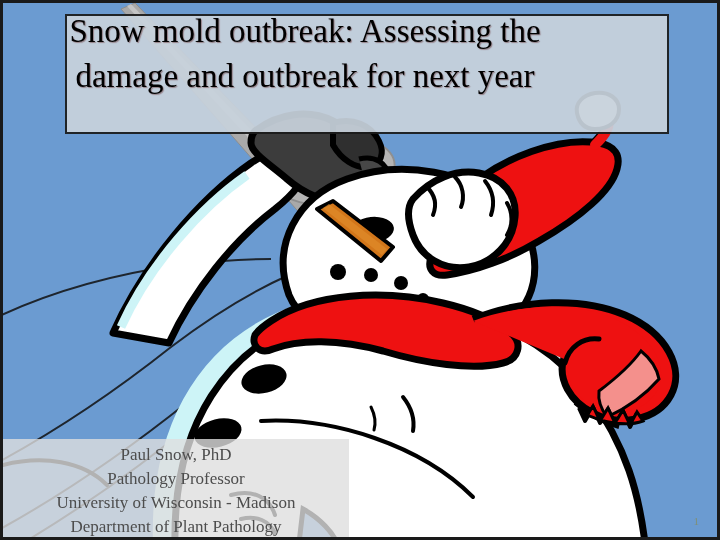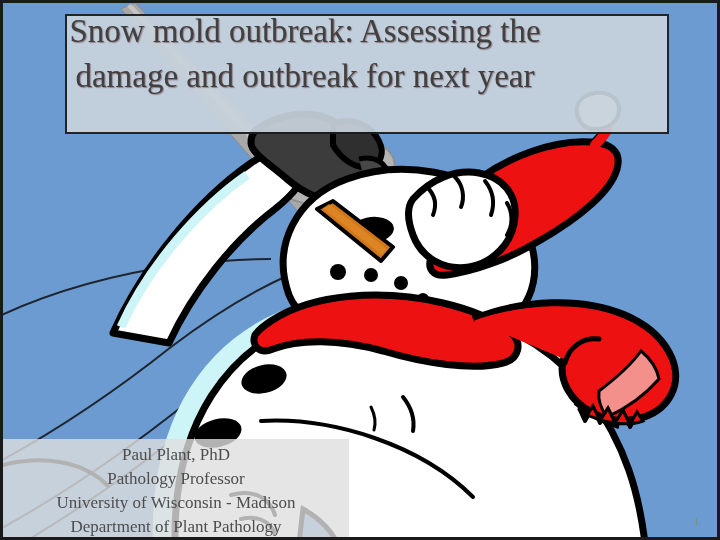--- a/index.html
+++ b/index.html
@@ -41,21 +41,21 @@
     left: 0; top: 0;
     width: 604px;
     height: 120px;
     display: flex;
     flex-direction: column;
     justify-content: flex-start;
     align-items: center;
     padding-top: 6px;
     box-sizing: border-box;
     z-index: 31;
-    color: #404040;
+    color: #000000;
     font-family: "Liberation Serif", serif;
     font-size: 33px;
     line-height: 45px;
     text-align: center;
     text-shadow: 1px 1px 1px rgba(90,30,30,0.45);
     pointer-events: none;
   }
   #title-text .tline { display: block; white-space: nowrap; }
 
   
@@ -247,21 +247,21 @@
   </svg>
 
   <div id="title-box"></div>
   <div id="title-text">
     <span class="tline">Snow mold outbreak: Assessing the</span>
     <span class="tline">damage and outbreak for next year</span>
   </div>
 
   <div id="byline-box"></div>
   <div id="byline-text">
-    <span class="bline">Paul Plant, PhD</span>
+    <span class="bline">Paul Snow, PhD</span>
     <span class="bline">Pathology Professor</span>
     <span class="bline">University of Wisconsin - Madison</span>
     <span class="bline">Department of Plant Pathology</span>
   </div>
 
   <div id="slide-number">1</div>
 
 </div>
 
 </body></html>

